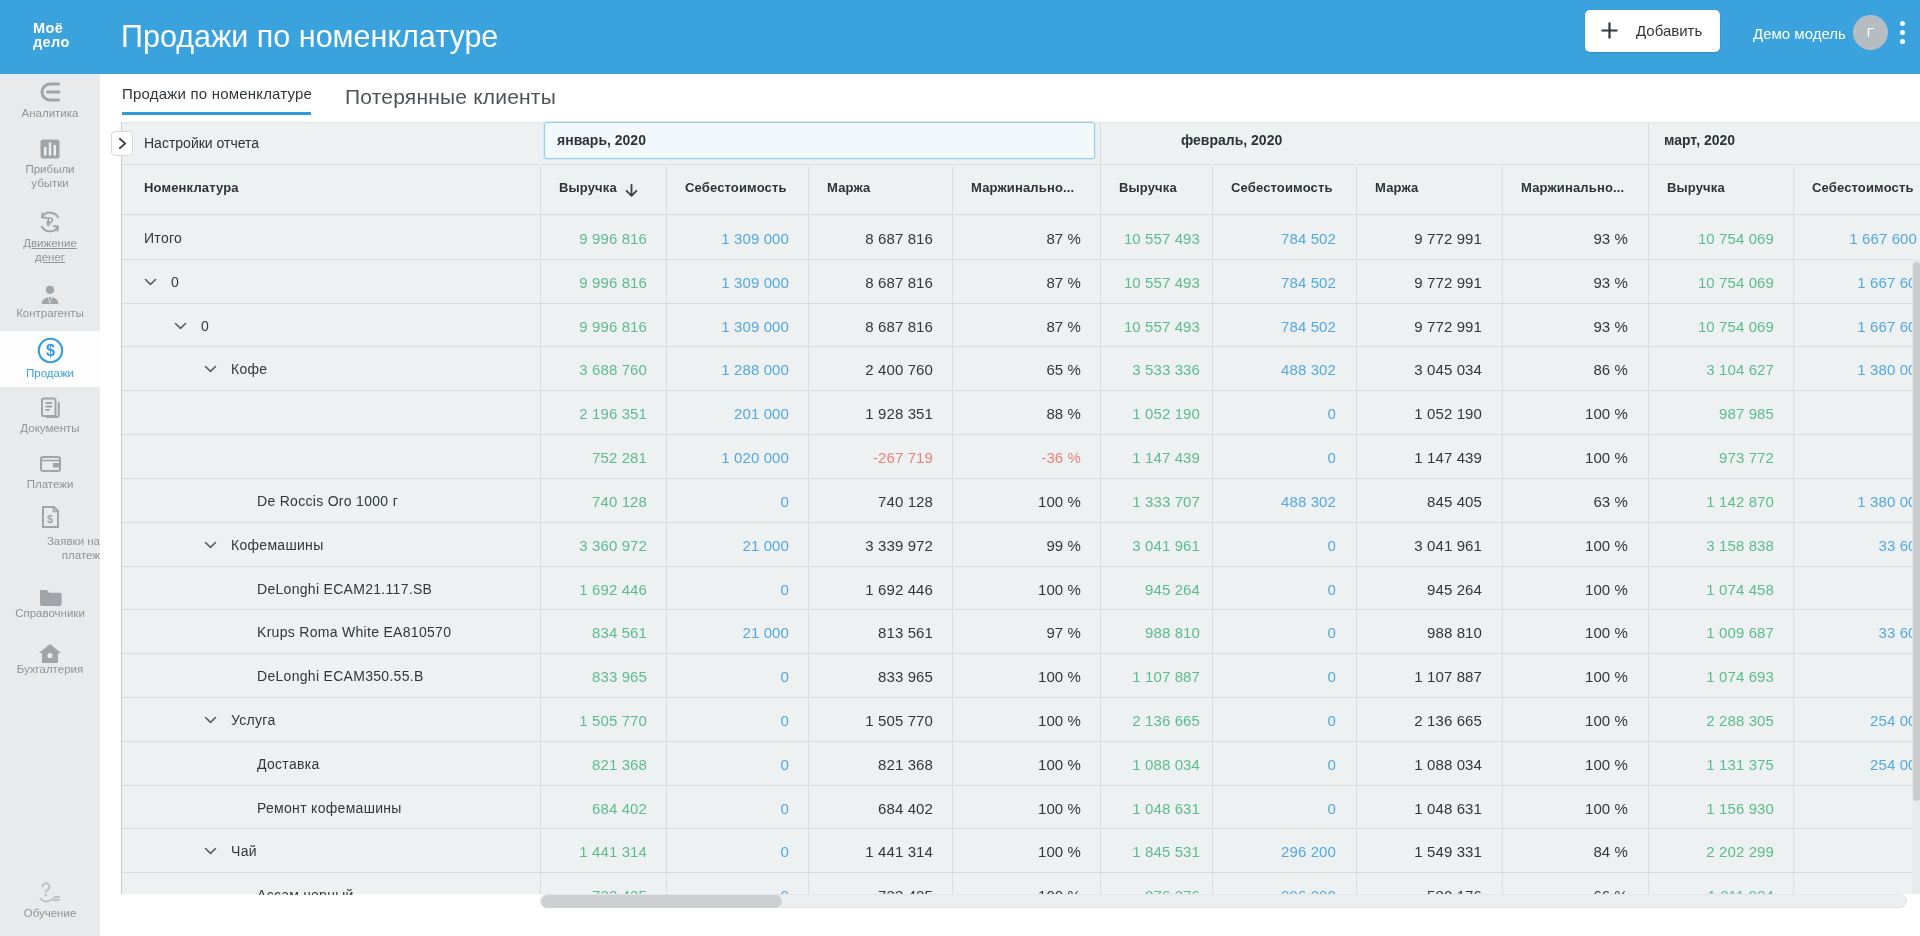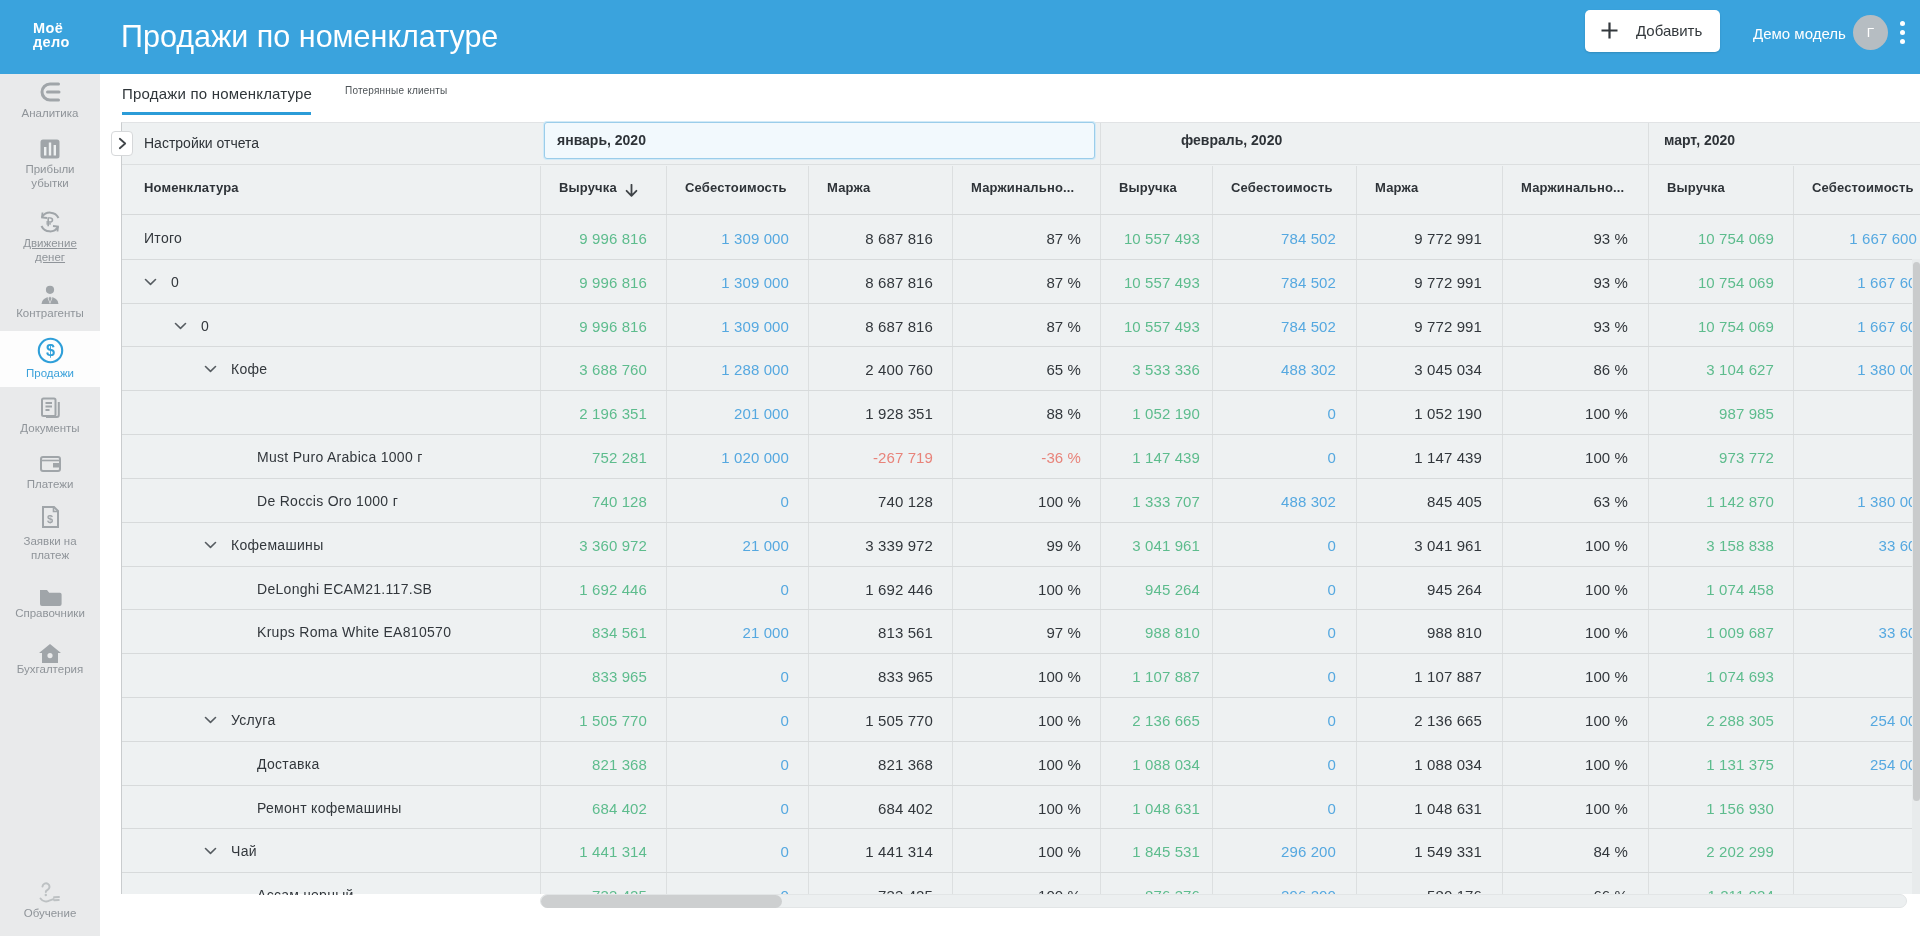--- a/index.html
+++ b/index.html
@@ -21,21 +21,21 @@
 .dots{position:absolute;left:1900px;top:21px;width:5px}
 .dots i{display:block;width:5px;height:5px;border-radius:50%;background:#fff;margin-bottom:4px}
 
 .sidebar{position:absolute;left:0;top:74px;width:100px;height:862px;background:#e9eaeb}
 .si{position:absolute;left:0;width:100px;text-align:center;color:#8f9499;font-size:11.5px;line-height:14.5px}
 .si svg{display:block;margin:0 auto 4px}
 .si.active{background:#fdfdfd;color:#3ba1da}
 .abar{position:absolute;left:0;top:331px;width:3px;height:56px;background:#229ad6}
 
 .tab1{position:absolute;left:122px;top:85px;font-size:15px;color:#30363a;letter-spacing:.2px}
-.tab2{position:absolute;left:345px;top:85px;font-size:10px;color:#4d5357;letter-spacing:.2px}
+.tab2{position:absolute;left:345px;top:85px;font-size:21px;color:#4d5357;letter-spacing:.2px}
 .tabline{position:absolute;left:122px;top:112px;width:189px;height:3px;background:#2b9cd8}
 
 .tbg{position:absolute;left:121px;top:122px;width:1799px;height:772px;background:#eef1f2;
 border-left:1px solid #c9ccce;border-top:1px solid #e1e3e5}
 .vd{position:absolute;top:43px;bottom:0;width:1px;background:#dcdfe0}
 .vdm{position:absolute;top:0;height:43px;width:1px;background:#dcdfe0}
 .stripbord{position:absolute;left:0;top:41px;width:100%;height:1px;background:#dcdfe0}
 .hdrbord{position:absolute;left:0;top:91px;width:100%;height:1px;background:#d6d9da}
 
 .sbtn{position:absolute;left:111px;top:131px;width:22px;height:25px;background:#fff;
@@ -154,21 +154,21 @@
   <div class="si" style="top:476.8px;">Платежи</div>
   <div class="si" style="top:504px;">
       <svg width="24" height="26" viewBox="0 0 24 26">
         <g fill="none" stroke="#a0a5a9" stroke-width="2">
           <path d="M5 3 h11 l4 4 v16 H5 z"></path>
           <path d="M15.5 3.3 v4.2 h4.2" stroke-width="1.6"></path>
         </g>
         <text x="12" y="18.5" font-size="11" font-weight="bold" fill="#a0a5a9" text-anchor="middle" font-family="Liberation Sans">$</text>
       </svg>
     </div>
-  <div class="si" style="top:533.8px;">Заявки на<br>платеж</div>
+  <div class="si" style="top:533.8px;text-align:right;">Заявки на<br>платеж</div>
   <div class="si" style="top:585px;">
       <svg width="26" height="24" viewBox="0 0 26 24">
         <path d="M3 5 h7 l2.2 2.8 H23 a1.6 1.6 0 0 1 1.6 1.6 V19 a2 2 0 0 1 -2 2 H5 a2 2 0 0 1 -2 -2 z" fill="#a0a5a9"></path>
       </svg>
     </div>
   <div class="si" style="top:605.8px;">Справочники</div>
   <div class="si" style="top:641px;">
       <svg width="26" height="25" viewBox="0 0 26 25">
         <path d="M13 3 L24 12 H21 V22 H5 V12 H2 z" fill="#a0a5a9"></path>
         <path d="M13 12 a2.6 2.6 0 0 1 0 5.2 a2.6 2.6 0 0 1 0 -5.2" fill="#e9eaeb"></path>
@@ -295,21 +295,20 @@
         <span class="v b" style="left:544px;width:123px">201 000</span>
         <span class="v d" style="left:686px;width:125px">1 928 351</span>
         <span class="v d" style="left:830px;width:129px">88 %</span>
         <span class="v g" style="left:978px;width:100px">1 052 190</span>
         <span class="v b" style="left:1090px;width:124px">0</span>
         <span class="v d" style="left:1234px;width:126px">1 052 190</span>
         <span class="v d" style="left:1380px;width:126px">100 %</span>
         <span class="v g" style="left:1526px;width:126px">987 985</span>
       </div>
 <div class="row">
-        <span class="nm" style="left:135px">Must Puro Arabica 1000 г</span>
         <span class="v g" style="left:418px;width:107px">752 281</span>
         <span class="v b" style="left:544px;width:123px">1 020 000</span>
         <span class="v r" style="left:686px;width:125px">-267 719</span>
         <span class="v r" style="left:830px;width:129px">-36 %</span>
         <span class="v g" style="left:978px;width:100px">1 147 439</span>
         <span class="v b" style="left:1090px;width:124px">0</span>
         <span class="v d" style="left:1234px;width:126px">1 147 439</span>
         <span class="v d" style="left:1380px;width:126px">100 %</span>
         <span class="v g" style="left:1526px;width:126px">973 772</span>
       </div>
@@ -361,20 +360,21 @@
         <span class="v d" style="left:686px;width:125px">813 561</span>
         <span class="v d" style="left:830px;width:129px">97 %</span>
         <span class="v g" style="left:978px;width:100px">988 810</span>
         <span class="v b" style="left:1090px;width:124px">0</span>
         <span class="v d" style="left:1234px;width:126px">988 810</span>
         <span class="v d" style="left:1380px;width:126px">100 %</span>
         <span class="v g" style="left:1526px;width:126px">1 009 687</span>
         <span class="v b" style="left:1671px;width:132px">33 600</span>
       </div>
 <div class="row">
+        <span class="nm" style="left:135px">DeLonghi ECAM350.55.B</span>
         <span class="v g" style="left:418px;width:107px">833 965</span>
         <span class="v b" style="left:544px;width:123px">0</span>
         <span class="v d" style="left:686px;width:125px">833 965</span>
         <span class="v d" style="left:830px;width:129px">100 %</span>
         <span class="v g" style="left:978px;width:100px">1 107 887</span>
         <span class="v b" style="left:1090px;width:124px">0</span>
         <span class="v d" style="left:1234px;width:126px">1 107 887</span>
         <span class="v d" style="left:1380px;width:126px">100 %</span>
         <span class="v g" style="left:1526px;width:126px">1 074 693</span>
       </div>

